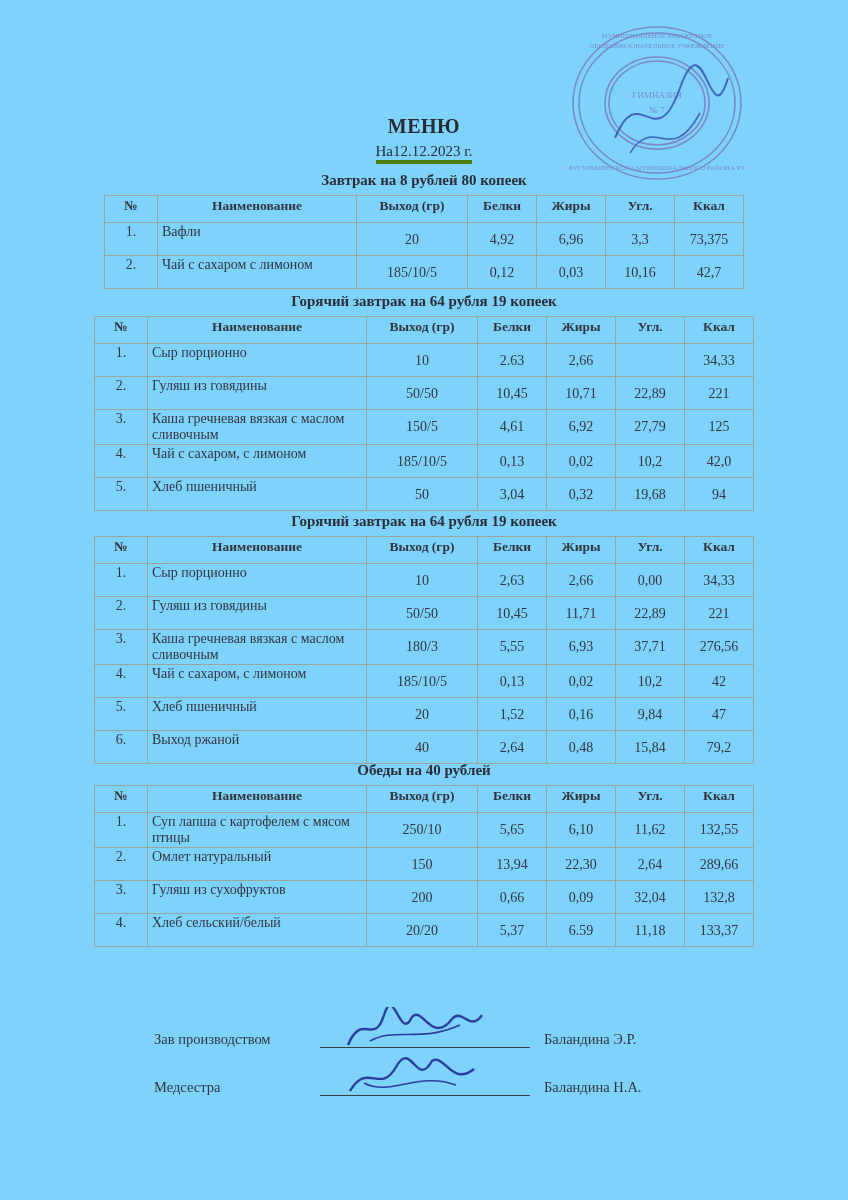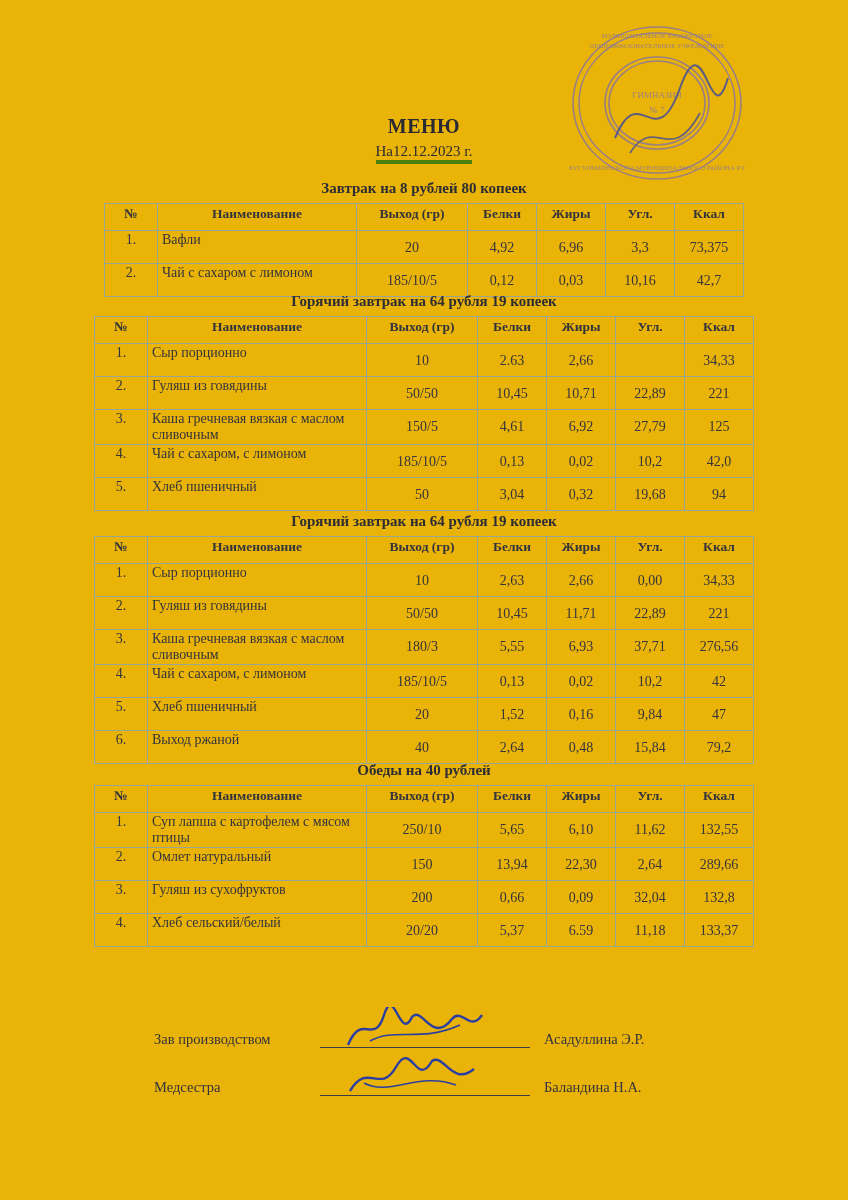--- a/index.html
+++ b/index.html
@@ -12,21 +12,21 @@
     height: 1200px;
     position: relative;
     font-family: "Liberation Serif", serif;
     color: #2a2a33;
     overflow: hidden;
   }
   .page {
     position: relative;
     width: 848px;
     height: 1200px;
-    background: #eab308;
+    background: #7dd3fc;
   }
 
   
   .approve-block {
     position: absolute;
     top: 38px;
     right: 36px;
     text-align: right;
     font-size: 14.5px;
     line-height: 1.45;
@@ -169,21 +169,21 @@
       <text x="97" y="95" text-anchor="middle" font-size="9">№ 7</text>
     </g>
     <path d="M55 120 C 80 60, 95 140, 120 70 S 150 120, 168 60" stroke="#3142a8" stroke-width="2" fill="none" opacity="0.9"></path>
     <path d="M70 135 C 95 95, 110 150, 140 95" stroke="#3142a8" stroke-width="1.7" fill="none" opacity="0.85"></path>
   </svg>
 
 
   <div class="title">МЕНЮ</div>
   <div class="subtitle"><span>На12.12.2023 г.</span></div>
 
-  <div class="section" id="sec0" style="top:180px;">
+  <div class="section" id="sec0" style="top:172px;">
     <div class="section-title">Завтрак на 8 рублей 80 копеек</div>
     <table class="menu" style="width:640px;">
       <thead>
         <tr>
           <th class="h-num">№</th>
           <th class="h-name">Наименование</th>
           <th class="h-out">Выход (гр)</th>
           <th class="h-val">Белки</th>
           <th class="h-val">Жиры</th>
           <th class="h-val">Угл.</th>
@@ -577,21 +577,21 @@
 
   <div class="sign-area">
     <div class="sign-row">
       <div class="sign-label">Зав производством</div>
       <div class="sign-line">
         <svg class="scribble" viewBox="0 0 150 44">
           <path d="M8 38 C 22 4, 34 40, 44 8 S 60 36, 72 10 C 82 -2, 92 38, 112 12 C 122 0, 130 26, 142 8" stroke="#2c3fa0" stroke-width="2.4" fill="none"></path>
           <path d="M30 34 C 55 20, 80 36, 120 18" stroke="#2c3fa0" stroke-width="1.6" fill="none"></path>
         </svg>
       </div>
-      <div class="sign-name">Асадуллина Э.Р.</div>
+      <div class="sign-name">Баландина Э.Р.</div>
     </div>
     <div class="sign-row">
       <div class="sign-label">Медсестра</div>
       <div class="sign-line">
         <svg class="scribble" viewBox="0 0 150 44">
           <path d="M10 36 C 28 6, 40 40, 56 12 S 76 34, 92 6 C 104 -2, 112 32, 134 14" stroke="#2c3fa0" stroke-width="2.4" fill="none"></path>
           <path d="M24 28 C 50 42, 78 16, 116 30" stroke="#2c3fa0" stroke-width="1.6" fill="none"></path>
         </svg>
       </div>
       <div class="sign-name">Баландина Н.А.</div>

